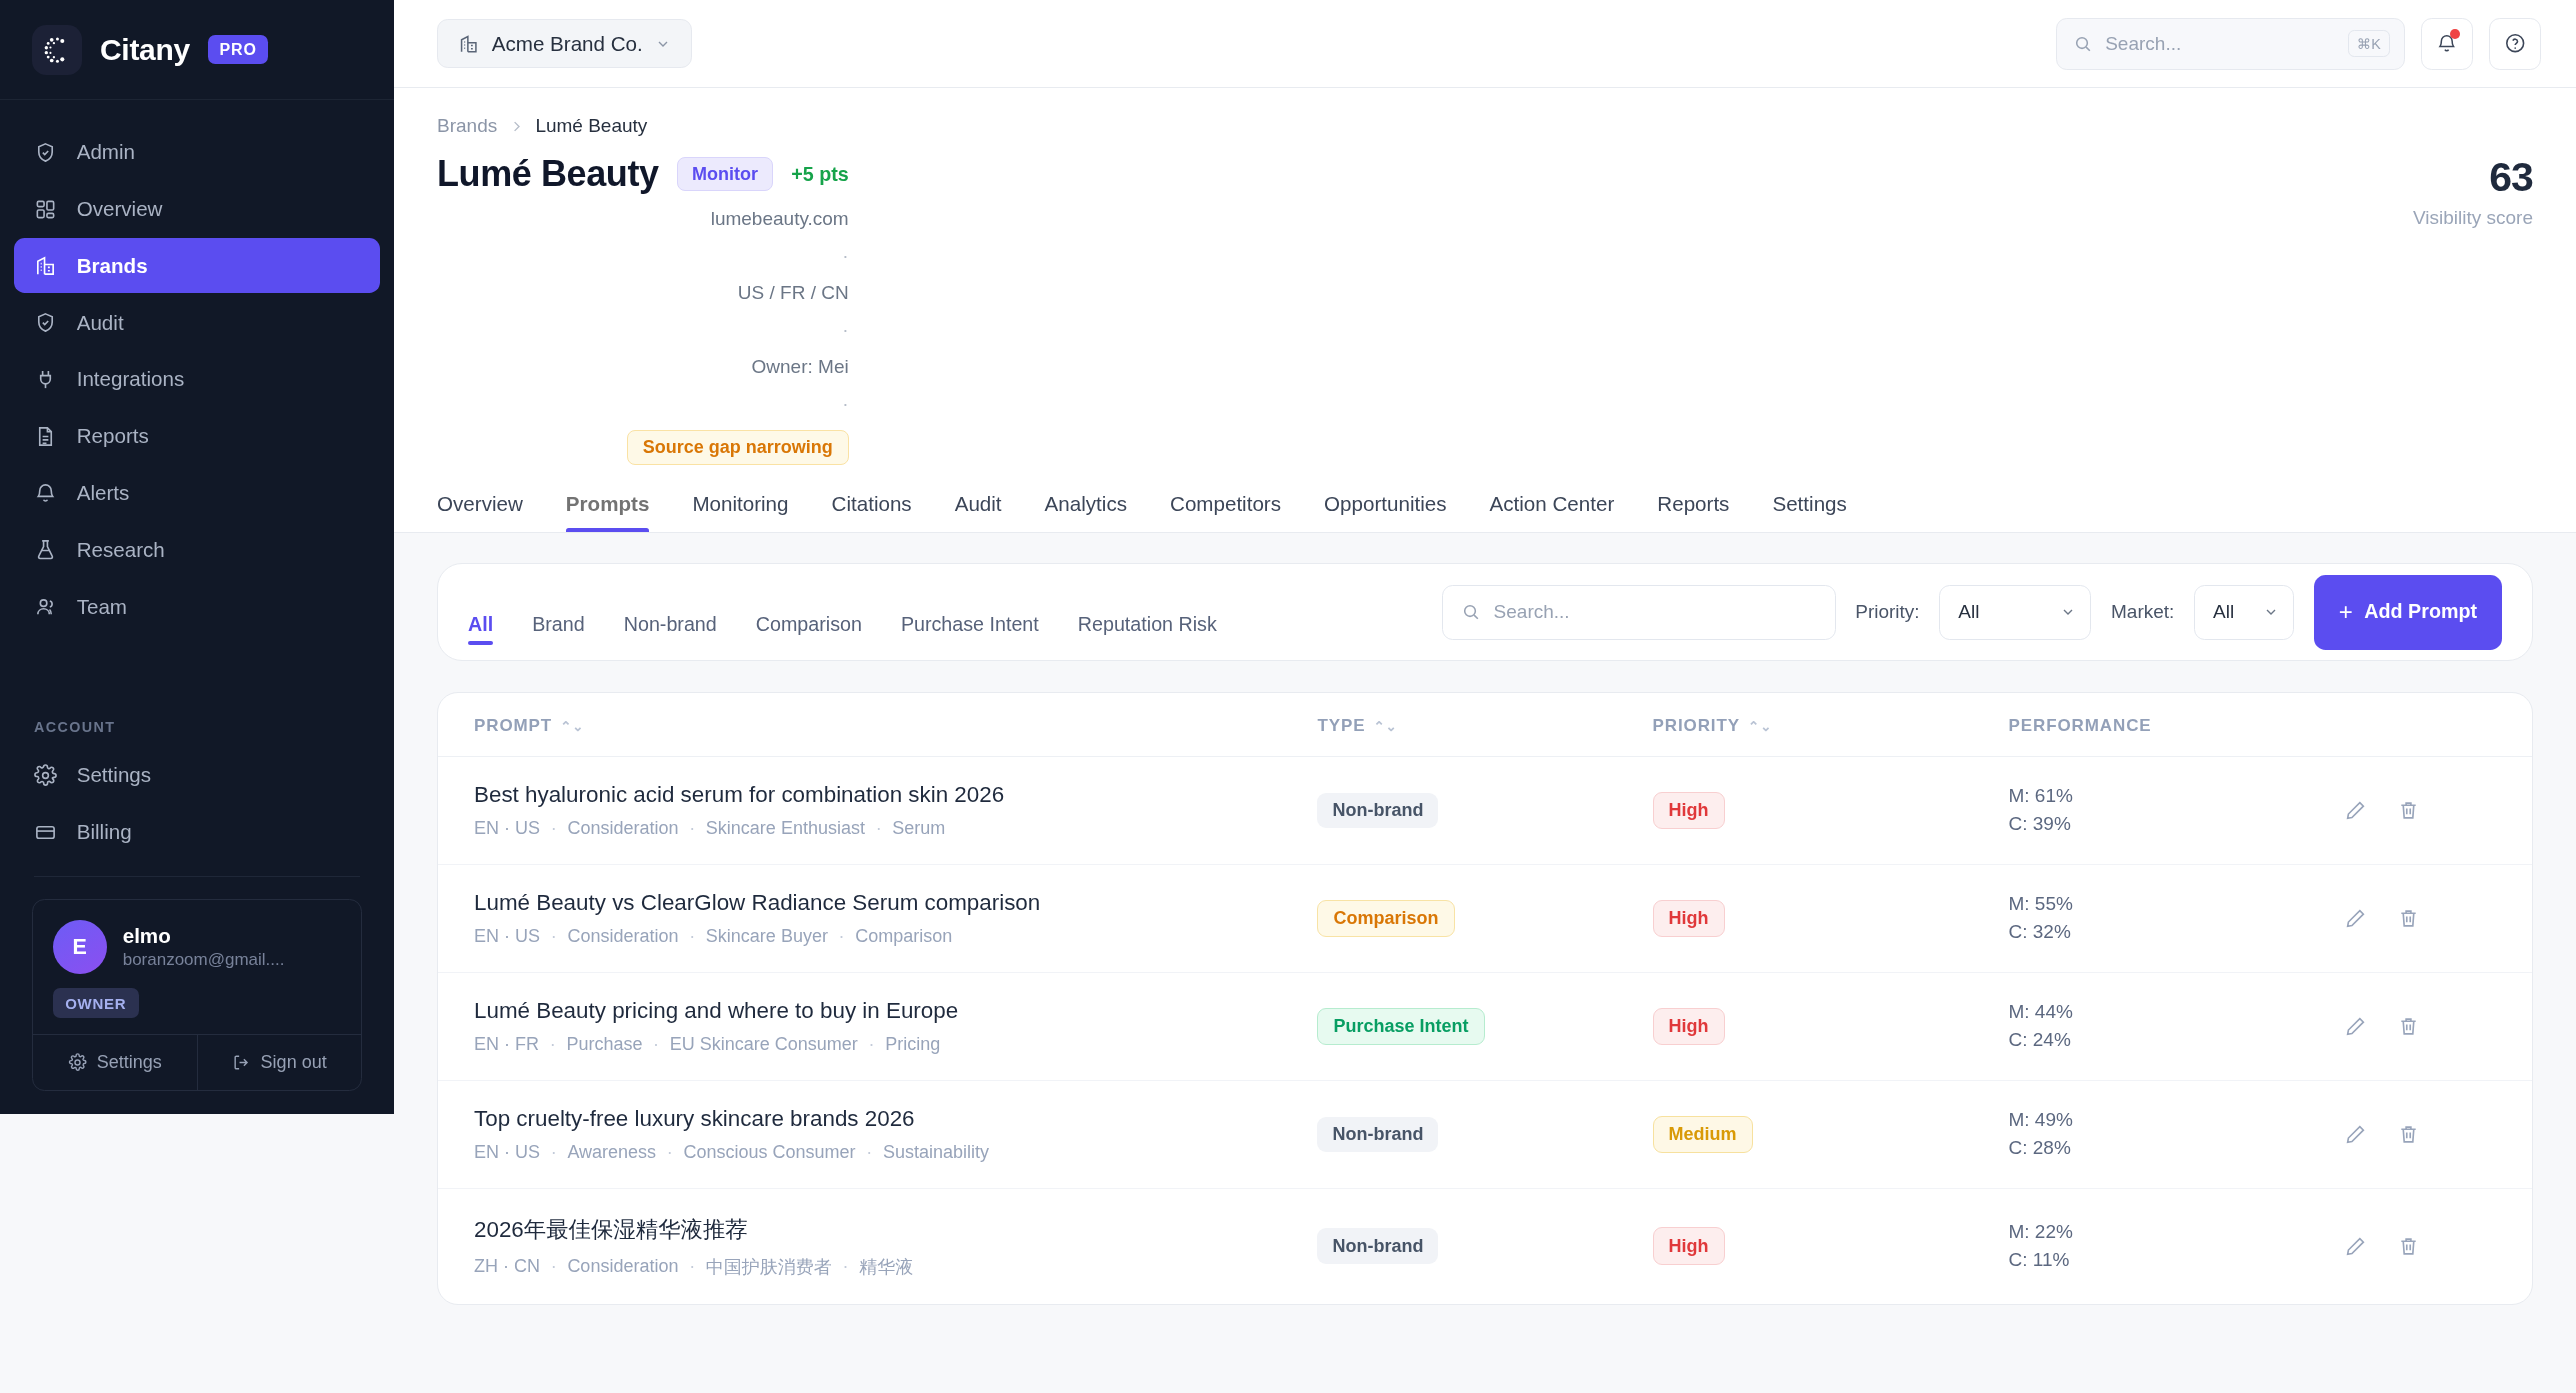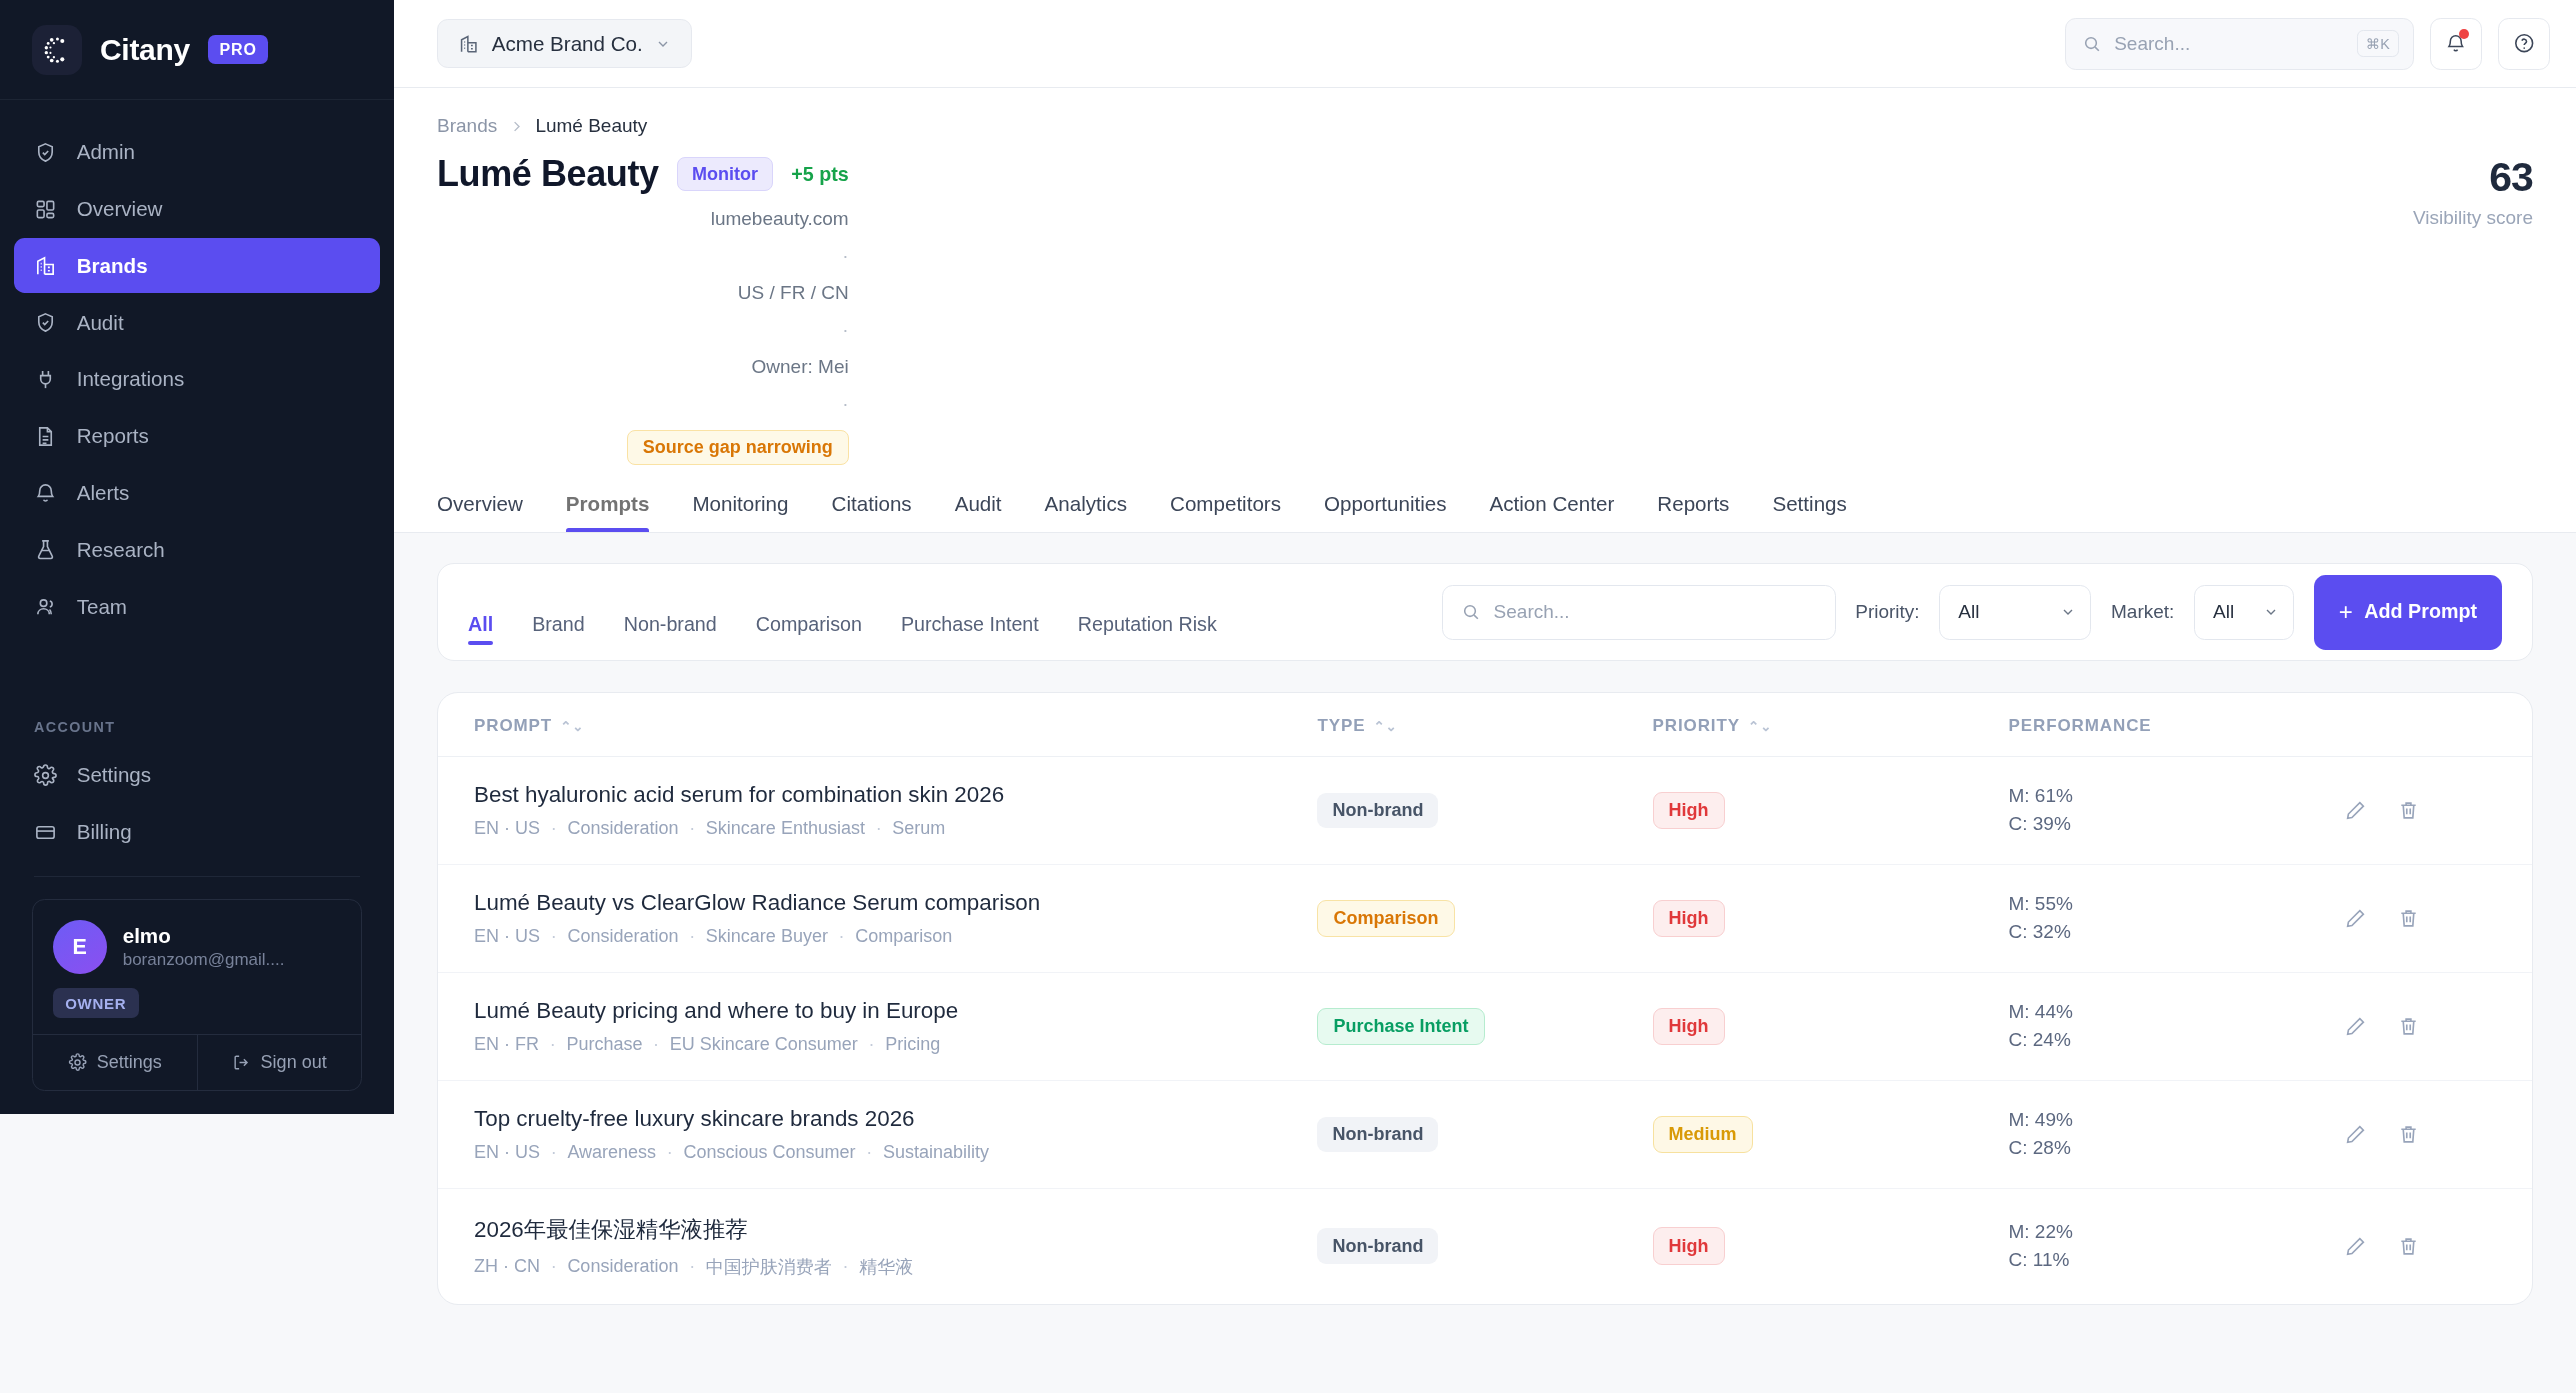--- a/index.html
+++ b/index.html
@@ -95,21 +95,21 @@
   }
   .user-action + .user-action { border-left: 0.9px solid #242c3e; }
 
   
   .main { flex: 1; height: 1394px; display: flex; flex-direction: column; background: #f7f8fa; min-width: 0; }
 
   .topbar {
     height: 88px; background: #ffffff;
     border-bottom: 0.9px solid #e8ebf0;
     display: flex; align-items: center; justify-content: space-between;
-    padding: 0 26px 0 43px;
+    padding: 0 35px 0 43px;
     flex: 0 0 88px;
   }
   .ws-switch {
     display: flex; align-items: center; gap: 12.5px;
     background: #f3f5f8; border: 0.9px solid #e6e9ef;
     border-radius: 10.7px; padding: 11.6px 19.7px;
     font-size: 20.6px; color: #27303f; font-weight: 500; cursor: pointer;
   }
   .topbar-right { display: flex; align-items: center; gap: 16px; }
   .searchbox {
@@ -165,21 +165,21 @@
   }
   .tab.active { color: #737373; font-weight: 600; }
   .tab.active::after {
     content: ""; position: absolute; left: 0; right: 0; bottom: 0;
     height: 4.5px; background: #5b4df0; border-radius: 2.7px 2.7px 0 0;
   }
 
   
   .content { flex: 1; padding: 30px 43px; overflow: hidden; }
   .filter-card {
-    background: #fff; border: 0.9px solid #e8ebf0; border-radius: 17px;
+    background: #fff; border: 0.9px solid #e8ebf0; border-radius: 25px;
     padding: 0 30px; display: flex; align-items: center; justify-content: space-between;
     height: 98px; overflow: hidden;
   }
   .cat-tabs { display: flex; align-items: flex-end; height: 98px; flex: 1; min-width: 0; overflow: hidden; }
   .cat-tab {
     font-size: 19.7px; color: #57627a; padding-bottom: 25px; margin-right: 39px;
     cursor: pointer; position: relative; white-space: nowrap; padding-top: 38px;
   }
   .cat-tab.active { color: #5b4df0; font-weight: 600; }
   .cat-tab.active::after {

